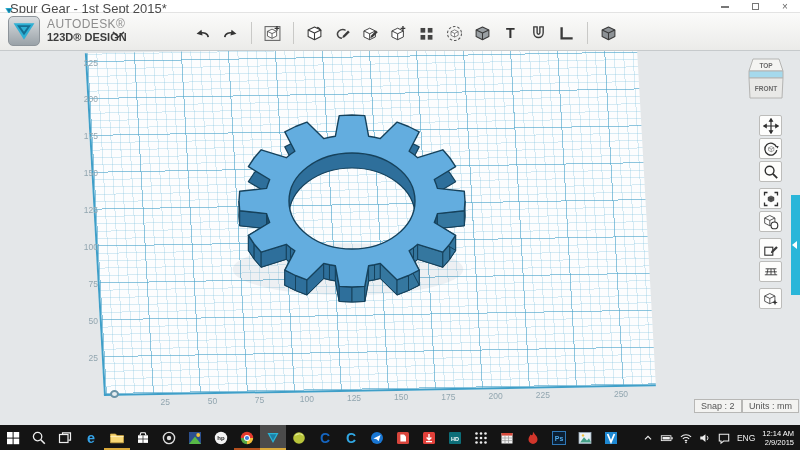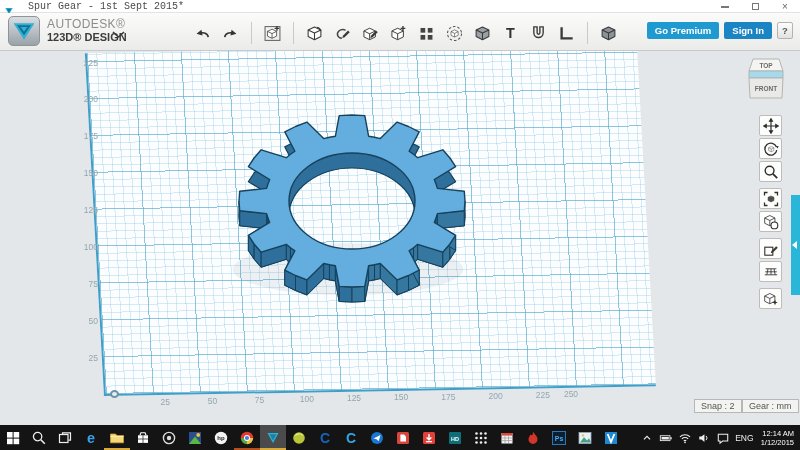--- a/index.html
+++ b/index.html
@@ -2,21 +2,21 @@
 <html><head>
 <meta charset="utf-8">
 <style>
   html,body{margin:0;padding:0;background:#888;}
   *{box-sizing:border-box;font-family:"Liberation Sans",sans-serif;}
   #screen{position:relative;width:800px;height:450px;overflow:hidden;background:#e4e7e9;}
 
   
   #titlebar{position:absolute;left:0;top:0;width:800px;height:13px;background:#ffffff;border-bottom:1px solid #e3e3e3;}
   #titlebar .tlogo{position:absolute;left:4px;top:2px;}
-  #title-text{position:absolute;left:28px;top:1px;font-size:10px;color:#4a4a4a;font-family:Liberation Mono, monospace;}
+  #title-text{position:absolute;left:10px;top:1px;font-size:13px;color:#4a4a4a;}
   #winctrl{position:absolute;right:4px;top:0;height:13px;display:flex;align-items:center;gap:16px;padding-right:4px;}
   #winctrl .wc{width:14px;height:12px;display:flex;align-items:center;justify-content:center;color:#666;font-size:10px;cursor:default;}
   .min-glyph{display:block;width:8px;height:2px;background:#777;}
   .res-glyph{display:block;width:7px;height:7px;border:1px solid #777;}
 
   
   #header{position:absolute;left:0;top:13px;width:800px;height:38px;background:linear-gradient(#fbfbfa,#ebebe9);border-bottom:1px solid #c6cacc;}
   #applogo{position:absolute;left:8px;top:3px;width:32px;height:30px;border-radius:5px;background:linear-gradient(#d9dde0,#9aa2a8);border:1px solid #8d949a;display:flex;align-items:center;justify-content:center;}
   #brand{position:absolute;left:47px;top:5px;line-height:1.1;}
   #brand-top{font-size:12px;color:#8d8d8d;letter-spacing:.4px;}
@@ -252,25 +252,20 @@
           <span style="display:flex">
             <svg width="17" height="17" viewBox="0 0 16 16">
               <g fill="#8d9296" stroke="#3a3a3a" stroke-width="1" stroke-linejoin="round">
                 <path d="M8 1.8 14 4.7v6.2L8 13.8 2 10.9V4.7Z"></path>
                 <path fill="none" d="M2 4.7 8 7.6 14 4.7M8 7.6v6.2"></path>
               </g>
             </svg>
           </span>
         </span>
       </div>
-    <div id="header-actions">
-      <div class="hbtn" id="btn-premium">Go Premium</div>
-      <div class="hbtn" id="btn-signin">Sign In</div>
-      <div class="hbtn" id="btn-help">?</div>
-    </div>
   </div>
 
   <div id="canvas">
     <div id="grid-plane"></div>
     <div id="origin-marker"></div>
     <div id="ticks">
         <span class="ytick" style="left: 68px; top: 6.5px;">225</span>
         <span class="ytick" style="left: 68px; top: 43.375px;">200</span>
         <span class="ytick" style="left: 68px; top: 80.25px;">175</span>
         <span class="ytick" style="left: 68px; top: 117.125px;">150</span>
@@ -281,21 +276,21 @@
         <span class="ytick" style="left: 68px; top: 301.5px;">25</span>
         <span class="xtick" style="left: 150.2px; top: 345.65px;">25</span>
         <span class="xtick" style="left: 197.4px; top: 344.8px;">50</span>
         <span class="xtick" style="left: 244.6px; top: 343.95px;">75</span>
         <span class="xtick" style="left: 291.8px; top: 343.1px;">100</span>
         <span class="xtick" style="left: 339px; top: 342.25px;">125</span>
         <span class="xtick" style="left: 386.2px; top: 341.4px;">150</span>
         <span class="xtick" style="left: 433.4px; top: 340.55px;">175</span>
         <span class="xtick" style="left: 480.6px; top: 339.7px;">200</span>
         <span class="xtick" style="left: 527.8px; top: 338.85px;">225</span>
-        <span class="xtick" style="left: 556px; top: 338px;">250</span>
+        <span class="xtick" style="left: 606px; top: 338px;">250</span>
       </div>
     <svg id="gear-svg" width="800" height="374">
         <ellipse cx="348" cy="218.32" rx="115.26" ry="26" fill="rgba(60,90,110,0.08)"></ellipse>
         <path d="M 464.3 174.7 L 465.0 165.0 L 464.3 155.3 L 437.4 152.4 L 436.0 147.9 L 434.3 143.5 L 455.6 130.7 L 449.9 122.0 L 442.8 113.8 L 417.7 121.7 L 413.5 118.3 L 409.1 115.2 L 419.2 95.9 L 408.5 90.5 L 397.1 86.1 L 380.3 102.6 L 374.5 101.2 L 368.6 100.2 L 364.8 79.6 L 352.0 79.0 L 339.2 79.6 L 335.4 100.2 L 329.5 101.2 L 323.7 102.6 L 306.9 86.1 L 295.5 90.5 L 284.8 95.9 L 294.9 115.2 L 290.5 118.3 L 286.3 121.7 L 261.2 113.8 L 254.1 122.0 L 248.4 130.7 L 269.7 143.5 L 268.0 147.9 L 266.6 152.4 L 239.7 155.3 L 239.0 165.0 L 239.7 174.7 L 266.6 177.6 L 268.0 182.1 L 269.7 186.5 L 248.4 199.3 L 254.1 208.0 L 261.2 216.2 L 286.3 208.3 L 290.5 211.7 L 294.9 214.8 L 284.8 234.1 L 295.5 239.5 L 306.9 243.9 L 323.7 227.4 L 329.5 228.8 L 335.4 229.8 L 339.2 250.4 L 352.0 251.0 L 364.8 250.4 L 368.6 229.8 L 374.5 228.8 L 380.3 227.4 L 397.1 243.9 L 408.5 239.5 L 419.2 234.1 L 409.1 214.8 L 413.5 211.7 L 417.7 208.3 L 442.8 216.2 L 449.9 208.0 L 455.6 199.3 L 434.3 186.5 L 436.0 182.1 L 437.4 177.6 Z M 289 165 A 63 48 0 1 0 415 165 A 63 48 0 1 0 289 165 Z" fill="#2E6F9B" stroke="#16425C" stroke-width="1.2" fill-rule="evenodd" stroke-linejoin="round"></path>
         <polygon points="464.27361969145437,159.73547638403997 465,150 465,165 464.27361969145437,174.73547638403997" fill="#35779F" stroke="#16425C" stroke-width="1" stroke-linejoin="round"></polygon>
         <polygon points="239,150 239.72638030854563,159.73547638403997 239.72638030854563,174.73547638403997 239,165" fill="#2E6F9B" stroke="#16425C" stroke-width="1" stroke-linejoin="round"></polygon>
         <polygon points="239.72638030854563,159.73547638403997 266.59843504005323,162.59339369485195 266.59843504005323,177.59339369485195 239.72638030854563,174.73547638403997" fill="#2E6F9B" stroke="#16425C" stroke-width="1" stroke-linejoin="round"></polygon>
         <polygon points="266.59843504005323,162.59339369485195 267.96445311285106,167.08205697676638 267.96445311285106,182.08205697676638 266.59843504005323,177.59339369485195" fill="#2E6F9B" stroke="#16425C" stroke-width="1" stroke-linejoin="round"></polygon>
         <polygon points="267.96445311285106,167.08205697676638 269.73988392285946,171.48749819417236 269.73988392285946,186.48749819417236 267.96445311285106,182.08205697676638" fill="#2E6F9B" stroke="#16425C" stroke-width="1" stroke-linejoin="round"></polygon>
         <polygon points="269.73988392285946,171.48749819417236 248.37221159448097,184.2924199275712 248.37221159448097,199.2924199275712 269.73988392285946,186.48749819417236" fill="#2E6F9B" stroke="#16425C" stroke-width="1" stroke-linejoin="round"></polygon>
@@ -431,21 +426,21 @@
             </svg>
           </span>
         </div>
       </div>
 
     <div id="side-handle">
         <span class="arrow"></span>
       </div>
 
     <div class="statusbox" id="snap-box">Snap : 2</div>
-    <div class="statusbox" id="units-box">Gear : mm</div>
+    <div class="statusbox" id="units-box">Units : mm</div>
   </div>
 
   <div id="taskbar">
     <div id="tb-apps" style="display:flex;">
         <div class="tb-item">
           <span style="display:flex">
             <svg width="16" height="16" viewBox="0 0 16 16">
               <g fill="#fff">
                 <rect x="2" y="2" width="5.6" height="5.6"></rect>
                 <rect x="8.6" y="2" width="5.6" height="5.6"></rect>
@@ -690,18 +685,18 @@
         <div class="tray-item">
           <span style="display:flex">
             <svg width="14" height="14" viewBox="0 0 16 16">
               <path d="M2.6 3.6h10.8v7.8H7.6l-3 2.4v-2.4h-2z" fill="none" stroke="#eee" stroke-width="1.2"></path>
             </svg>
           </span>
         </div>
         <span id="tray-lang">ENG</span>
       <div id="tray-clock">
         <div>12:14 AM</div>
-        <div>1/12/2015</div>
+        <div>2/9/2015</div>
       </div>
     </div>
   </div>
 
 </div>
 
 </body></html>

